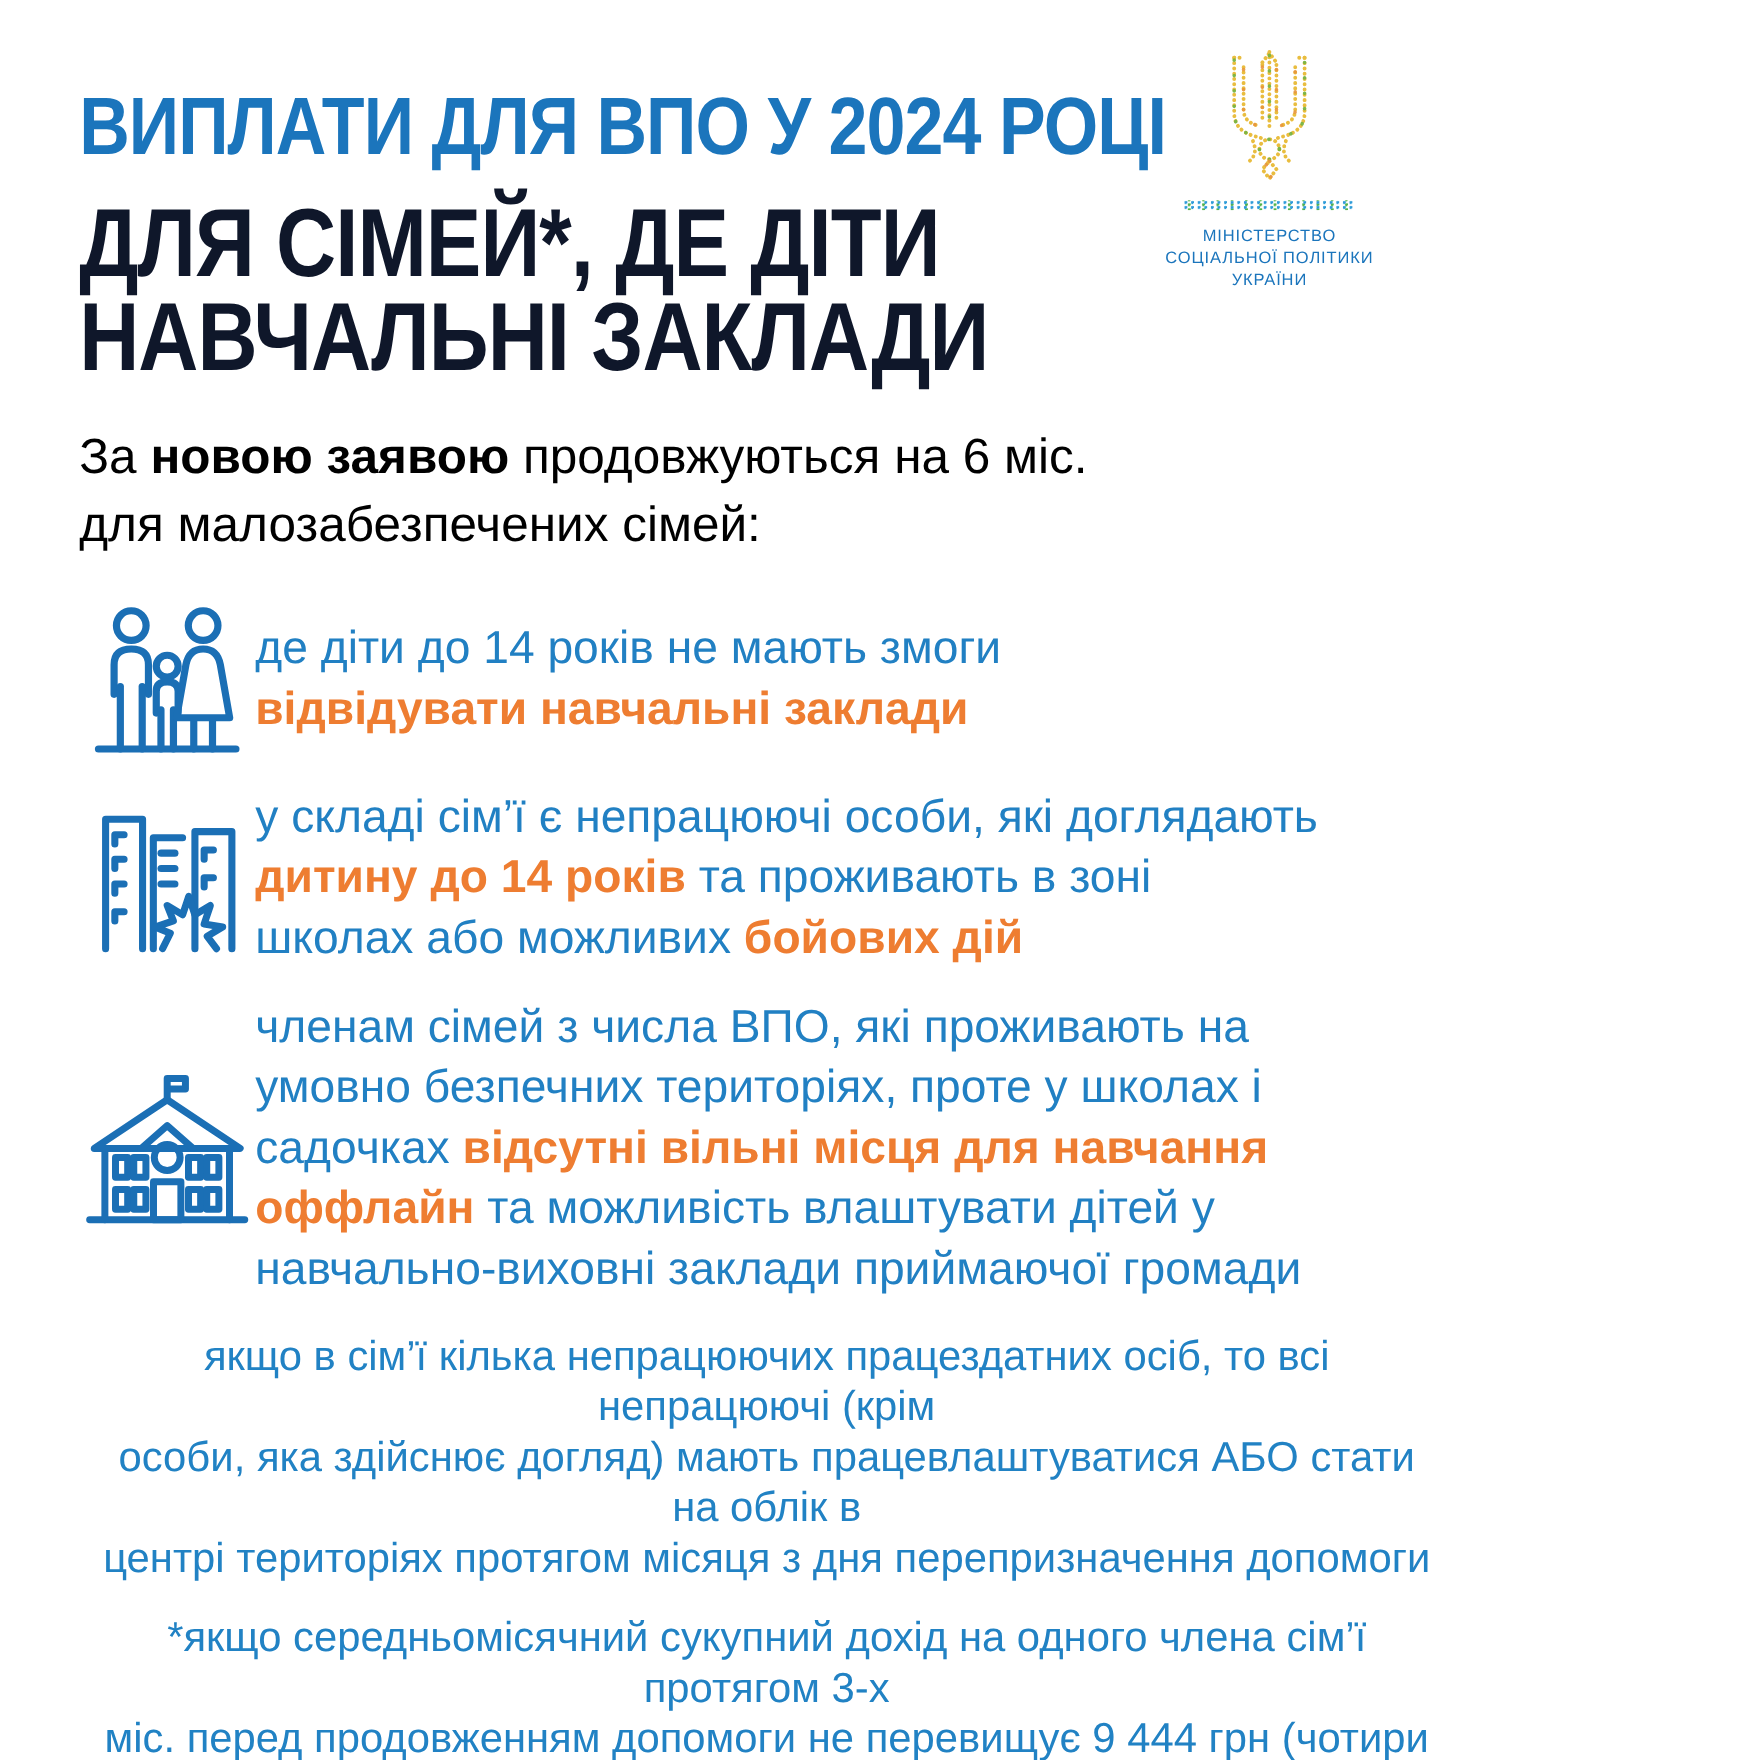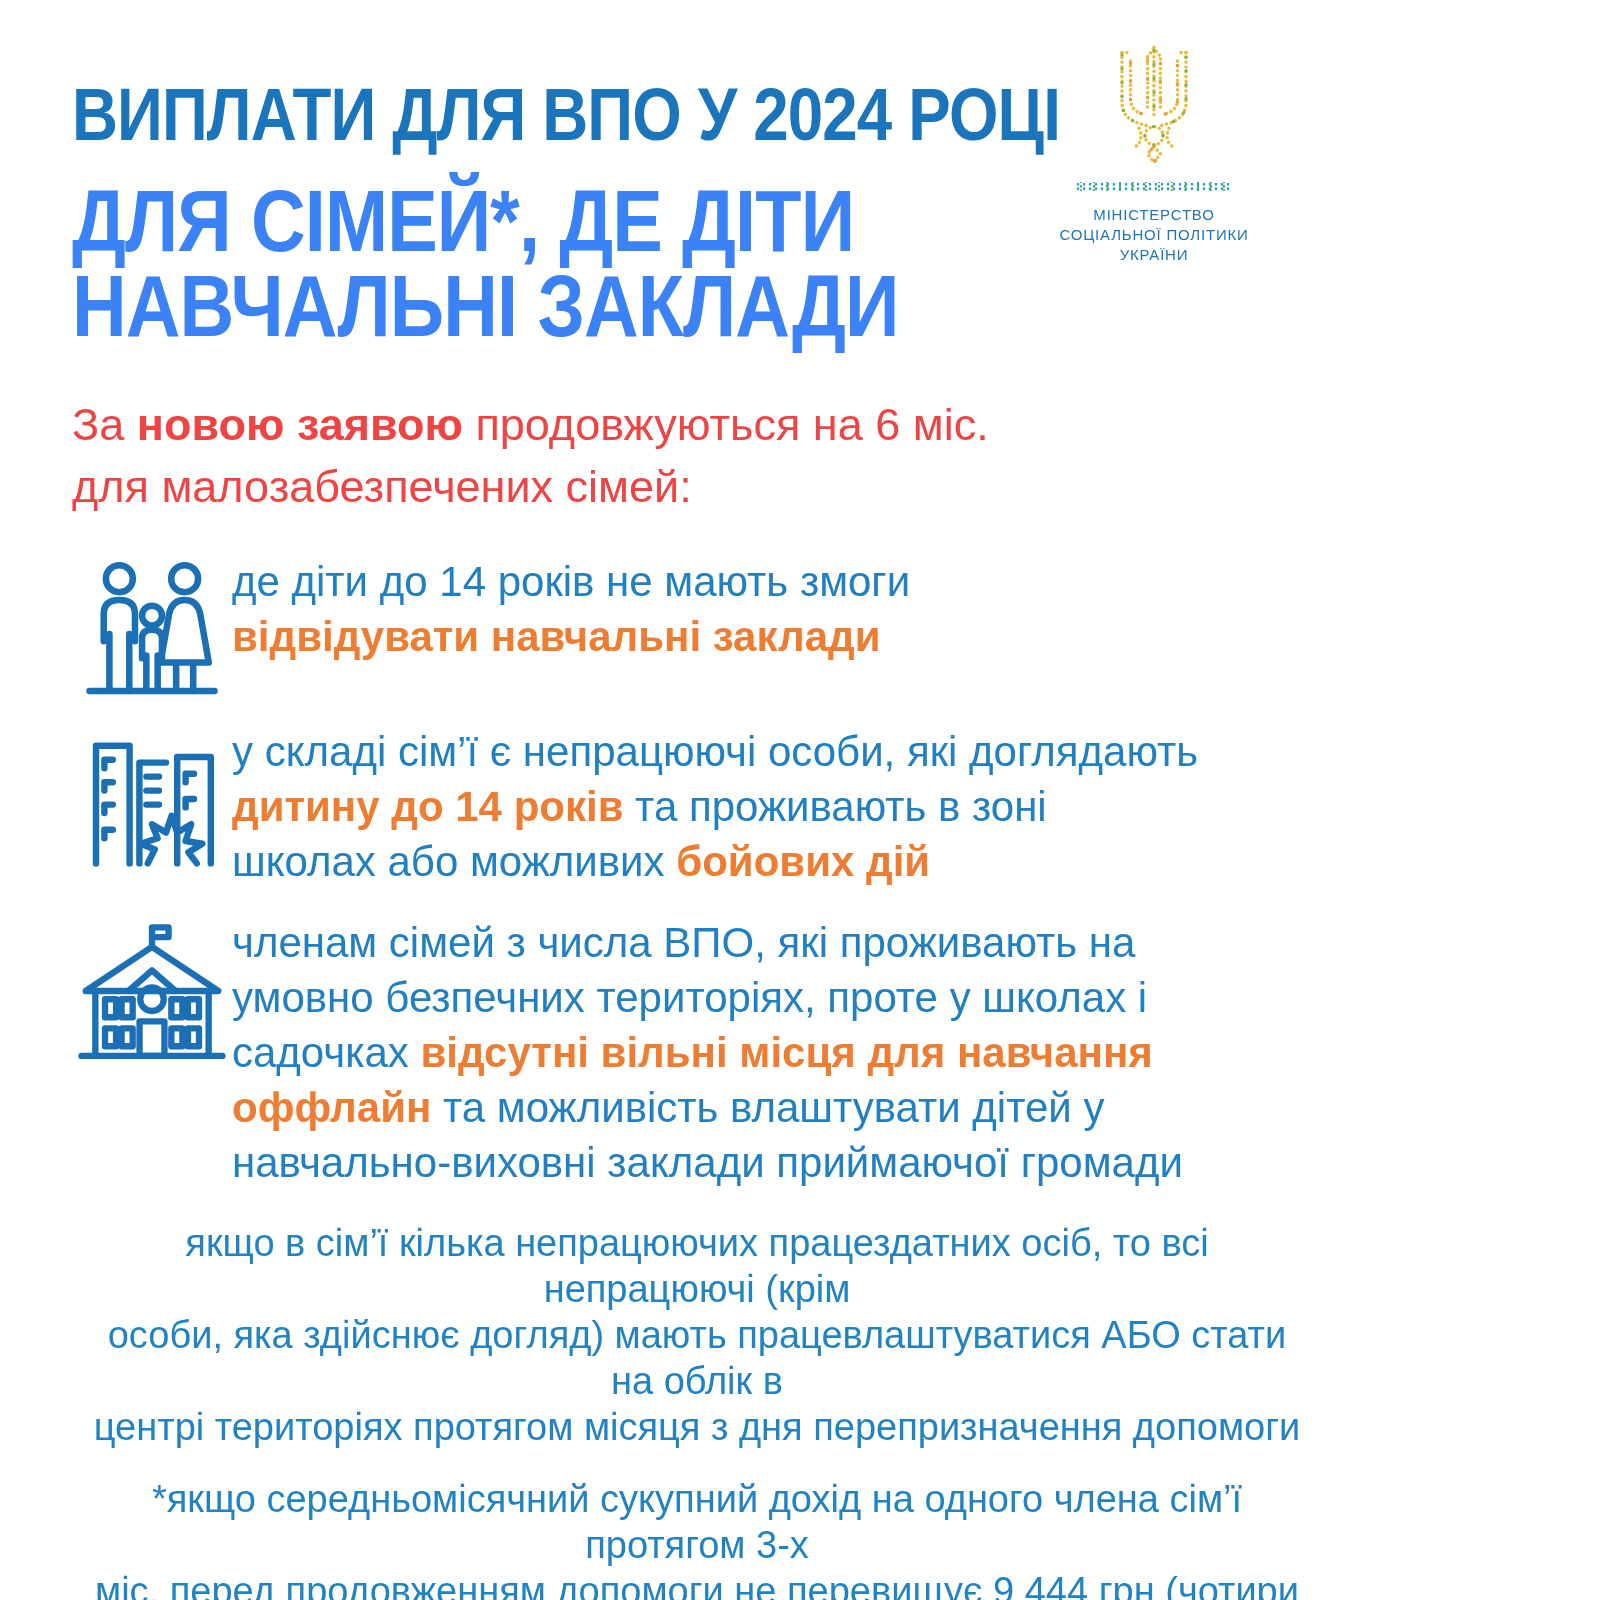--- a/index.html
+++ b/index.html
@@ -12,41 +12,41 @@
 
   
   .header-row{display:flex;align-items:flex-start;}
   .header-text{flex:1 1 auto;min-width:0;}
 
   .main-title{
     margin-top:34px;color:#1b75bc;font-weight:700;font-size:74px;line-height:78px;white-space:nowrap;
   }
   .condensed{display:inline-block;transform:scaleX(.86);transform-origin:left top;letter-spacing:-1px;}
 
-  .orange-heading{margin-top:24px;color:#3b82f6;font-weight:700;font-size:88px;line-height:85px;}
+  .orange-heading{margin-top:24px;color:#0f172a;font-weight:700;font-size:88px;line-height:85px;}
   .orange-heading .hline{white-space:nowrap;}
 
   
   .logo-block{flex:0 0 300px;margin-left:10px;text-align:center;padding-top:0;}
   .tryzub{display:block;margin:0 auto;}
   .logo-separator{
     width:156px;height:9px;margin:8px auto 14px auto;
     background:
       radial-gradient(circle at 2px 2px, #2d9bd8 1.25px, rgba(0,0,0,0) 1.6px) 0 0 / 6px 4.5px repeat,
       radial-gradient(circle at 2px 2px, #53b24a 1.25px, rgba(0,0,0,0) 1.6px) 3px 2px / 13px 4.5px repeat;
   }
   .ministry-name{color:#1b75bc;font-weight:400;font-size:15px;line-height:20px;letter-spacing:.8px;}
 
   
-  .intro{margin-top:46px;color:#ef4444;font-size:45px;line-height:62px;}
+  .intro{margin-top:36px;color:#000000;font-size:45px;line-height:62px;}
   .intro b{font-weight:700;}
 
   
   .bullets{margin-top:34px;}
-  .bullet-row{display:flex;align-items:flex-start;margin-bottom:24px;}
+  .bullet-row{display:flex;align-items:center;margin-bottom:24px;}
   .bullet-icon-box{flex:0 0 160px;display:flex;justify-content:center;padding-top:4px;}
   .bullet-text{flex:1 1 auto;color:#2180c3;font-size:42px;line-height:55px;padding-top:2px;}
   .seg-orange{color:#ee7d31;font-weight:700;}
 
   
   .footnotes{margin-top:30px;color:#2182c4;font-size:38px;line-height:46px;}
   .footnote{margin:0 0 26px 18px;text-align:center;}
 
   .icon-stroke{stroke:#1b6fb5;fill:none;stroke-width:4.6;stroke-linecap:round;stroke-linejoin:round;}
 </style>

